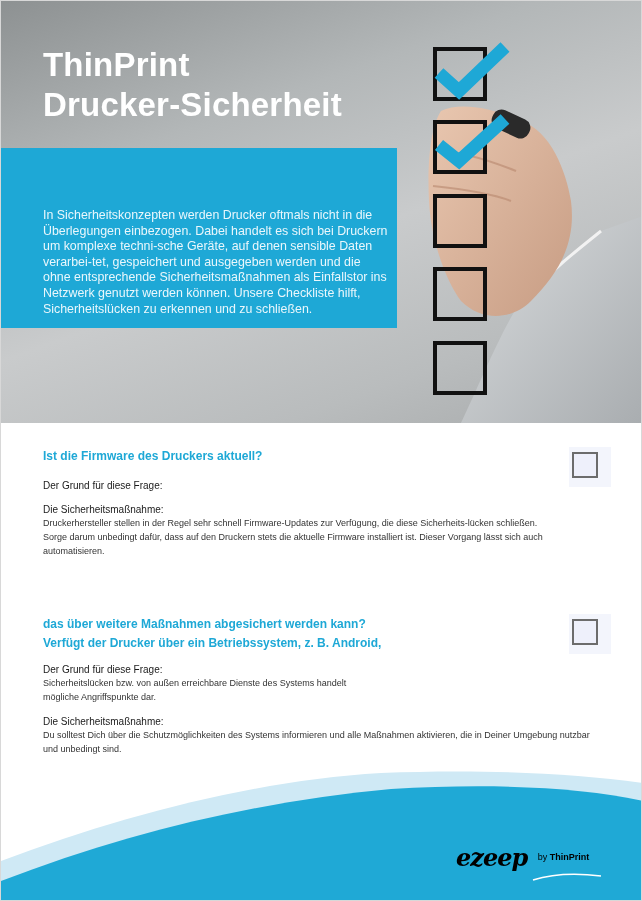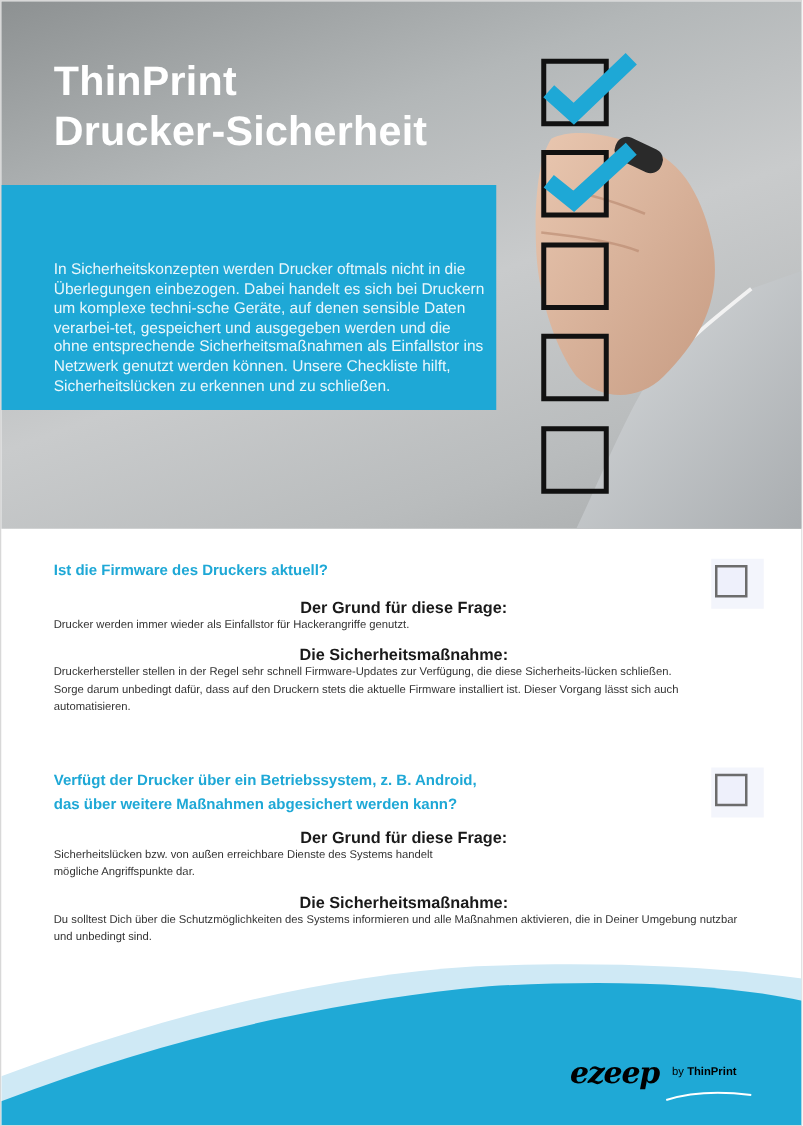--- a/index.html
+++ b/index.html
@@ -14,21 +14,21 @@
   .hero-title span { display: block; }
   .intro-box { position: absolute; left: 0; top: 147px; width: 396px; height: 180px; background: #1ea8d6; }
   .intro-text { position: absolute; left: 42px; top: 16px; width: 345px; color: #eaf7fc; font-size: 12.4px; line-height: 15.6px; margin-top: 44px; }
 
   
   .illu { position: absolute; left: 400px; top: 0; width: 242px; height: 422px; }
 
   
   .section { position: absolute; left: 42px; width: 560px; }
   .q-title { color: #1ea8d6; font-weight: bold; font-size: 12px; line-height: 19px; }
-  .label { font-weight: bold; color: #1a1a1a; font-size: 13px; line-height: 12px; margin-top: 12px; text-align: center; }
+  .label { font-weight: normal; color: #1a1a1a; font-size: 10px; line-height: 12px; margin-top: 12px; }
   .body { color: #333; font-size: 9px; line-height: 14px; }
   .gap { height: 10px; }
   .checkbox { position: absolute; width: 26px; height: 26px; border: 2px solid #6c6c6c; background: #eef0fb; cursor: pointer; }
   .checkbox-shadow { position: absolute; width: 42px; height: 40px; background: #f3f5fc; }
 
   
   .footer { position: absolute; left: 0; top: 760px; width: 642px; height: 141px; }
   .logo { position: absolute; left: 455px; top: 842px; color: #000000; }
   .logo-main { font-family: "DejaVu Serif", serif; font-style: italic; font-weight: bold; font-size: 24px; letter-spacing: -1px; display: inline-block; }
   .logo-by { font-size: 9px; display: inline-block; margin-left: 6px; vertical-align: 6px; }
@@ -79,32 +79,31 @@
       <path d="M38 72 L58 90 L104 46" stroke="#1ea8d6" stroke-width="13" fill="none" stroke-linejoin="miter"></path>
       <path d="M38 144 L58 160 L104 118" stroke="#1ea8d6" stroke-width="13" fill="none" stroke-linejoin="miter"></path>
     </svg>
   </div>
 
   <div class="checkbox-shadow" style="left:568px; top:446px;"></div>
   <div class="checkbox" style="left:571px; top:451px;"></div>
   <div class="section" style="top:446px;">
     <h2 class="q-title">Ist die Firmware des Druckers aktuell?</h2>
     <p class="label" style="margin-top:14px;">Der Grund für diese Frage:</p>
-    <p class="body">Drucker werden immer wieder als Einfallstor für Hackerangriffe genutzt.</p>
     <div class="gap"></div>
     <p class="label" style="margin-top:2px;">Die Sicherheitsmaßnahme:</p>
     <p class="body" style="width:520px;">Druckerhersteller stellen in der Regel sehr schnell Firmware-Updates zur Verfügung, die diese Sicherheits-lücken schließen. Sorge darum unbedingt dafür, dass auf den Druckern stets die aktuelle Firmware installiert ist. Dieser Vorgang lässt sich auch automatisieren.</p>
   </div>
 
   <div class="checkbox-shadow" style="left:568px; top:613px;"></div>
   <div class="checkbox" style="left:571px; top:618px;"></div>
   <div class="section" style="top:614px;">
     <h2 class="q-title">
+      <span style="display:block">das über weitere Maßnahmen abgesichert werden kann?</span>
       <span style="display:block">Verfügt der Drucker über ein Betriebssystem, z. B. Android,</span>
-      <span style="display:block">das über weitere Maßnahmen abgesichert werden kann?</span>
     </h2>
     <p class="label" style="margin-top:11px;">Der Grund für diese Frage:</p>
     <p class="body">
       <span style="display:block">Sicherheitslücken bzw. von außen erreichbare Dienste des Systems handelt</span>
       <span style="display:block">mögliche Angriffspunkte dar.</span>
     </p>
     <div class="gap"></div>
     <p class="label" style="margin-top:2px;">Die Sicherheitsmaßnahme:</p>
     <p class="body" style="width:560px;">Du solltest Dich über die Schutzmöglichkeiten des Systems informieren und alle Maßnahmen aktivieren, die in Deiner Umgebung nutzbar und unbedingt sind.</p>
   </div>

